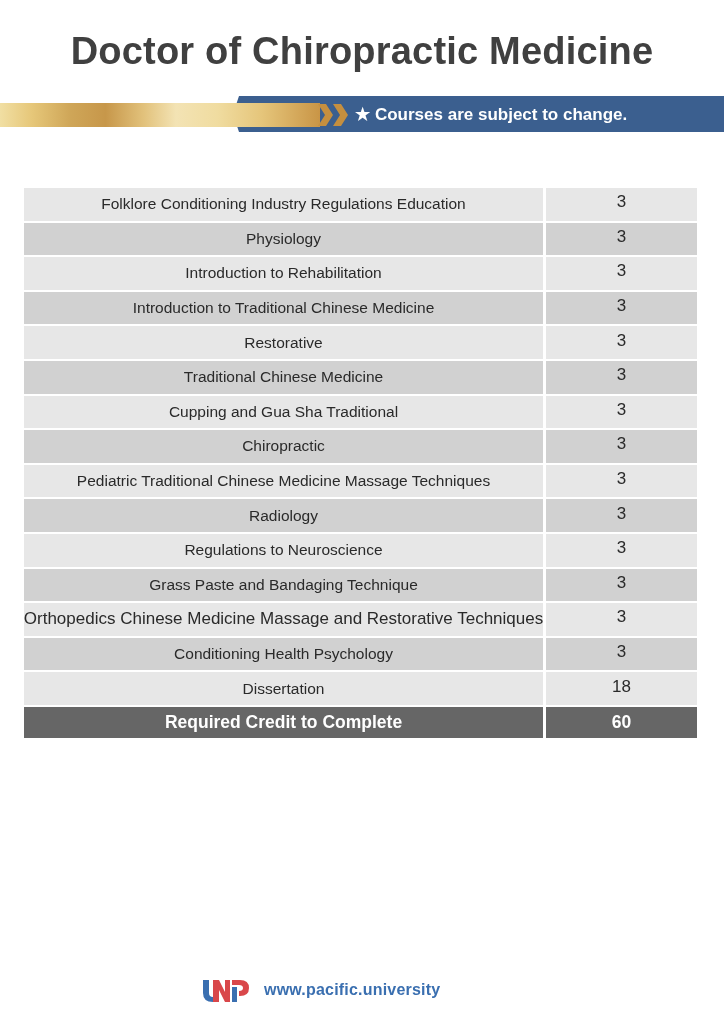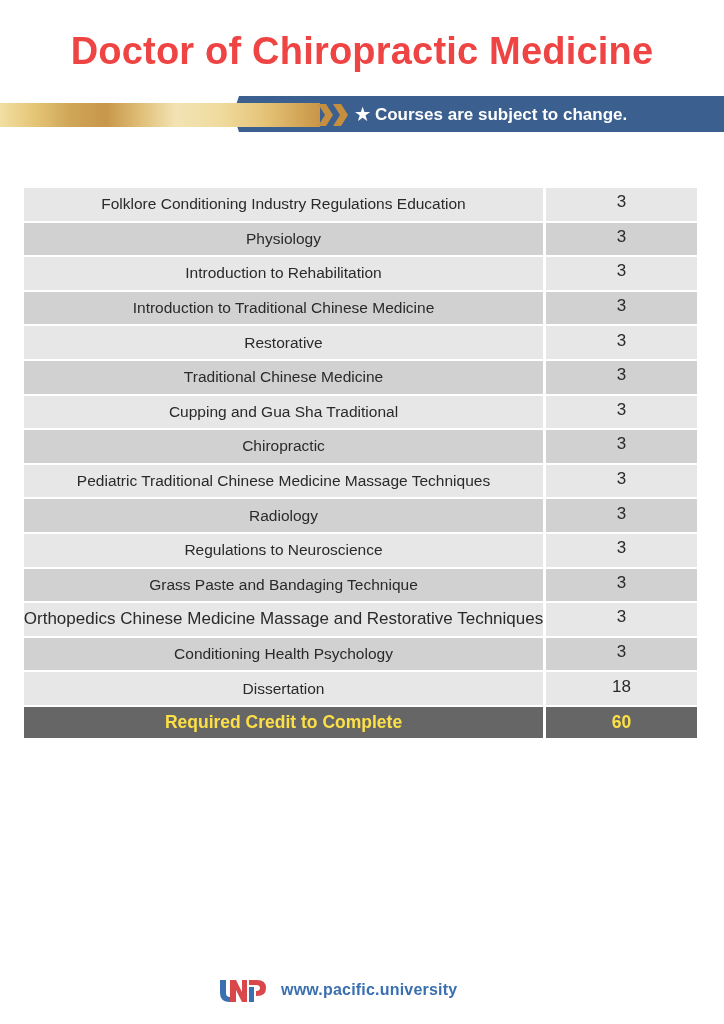--- a/index.html
+++ b/index.html
@@ -2,21 +2,21 @@
 <html><head>
 <meta charset="utf-8">
 <style>
   * { margin:0; padding:0; box-sizing:border-box; }
   html, body { width:724px; height:1024px; background:#ffffff; overflow:hidden; }
   body { position:relative; font-family:"Liberation Sans", sans-serif; }
 
   .title {
     position:absolute; left:0; top:30px; width:724px; text-align:center;
     font-family:"Liberation Sans", sans-serif; font-weight:bold;
-    font-size:38px; color:#ef4444; letter-spacing:0.2px;
+    font-size:38px; color:#404040; letter-spacing:0.2px;
     transform:scaleX(1.0);
   }
 
   .banner-blue {
     position:absolute; left:233px; top:96px; width:491px; height:36px;
     background:#3b5f8f;
     clip-path: polygon(6px 0, 100% 0, 100% 100%, 6px 100%, 0 50%);
   }
   .banner-gold {
     position:absolute; left:0; top:103px; width:320px; height:24px;
@@ -43,26 +43,26 @@
     font-size:17px; color:#2a2a2a; padding-bottom:4px;
   }
   .row.header .cell-title, .row.header .cell-credit {
     background:#13315f; color:#ffffff; font-weight:bold; font-size:17.5px; padding-bottom:0;margin-top:40px;
   }
   .row.header { height:32px; margin-bottom:3px; }
   .row.light .cell-title, .row.light .cell-credit { background:#e7e7e7; }
   .row.dark .cell-title, .row.dark .cell-credit { background:#d1d1d1; }
   .row.small .cell-title { font-size:17px; }
   .row.total .cell-title, .row.total .cell-credit {
-    background:#666666; color:#fde047; font-weight:bold; font-size:17.5px; padding-bottom:0;
+    background:#666666; color:#ffffff; font-weight:bold; font-size:17.5px; padding-bottom:0;
   }
   .row.total { height:31px; margin-top:1px; }
 
   .footer {
-    position:absolute; left:219px; top:977px; height:26px; display:flex; align-items:center;
+    position:absolute; left:202px; top:977px; height:26px; display:flex; align-items:center;
   }
   .logo { width:52px; height:26px; margin-right:10px; }
   .url { font-weight:bold; font-size:16px; color:#3a6fb0; letter-spacing:0.2px; }
 </style>
 </head>
 <body>
 
 <div class="title">Doctor of Chiropractic Medicine</div>
 
 <div class="banner-blue"></div>

